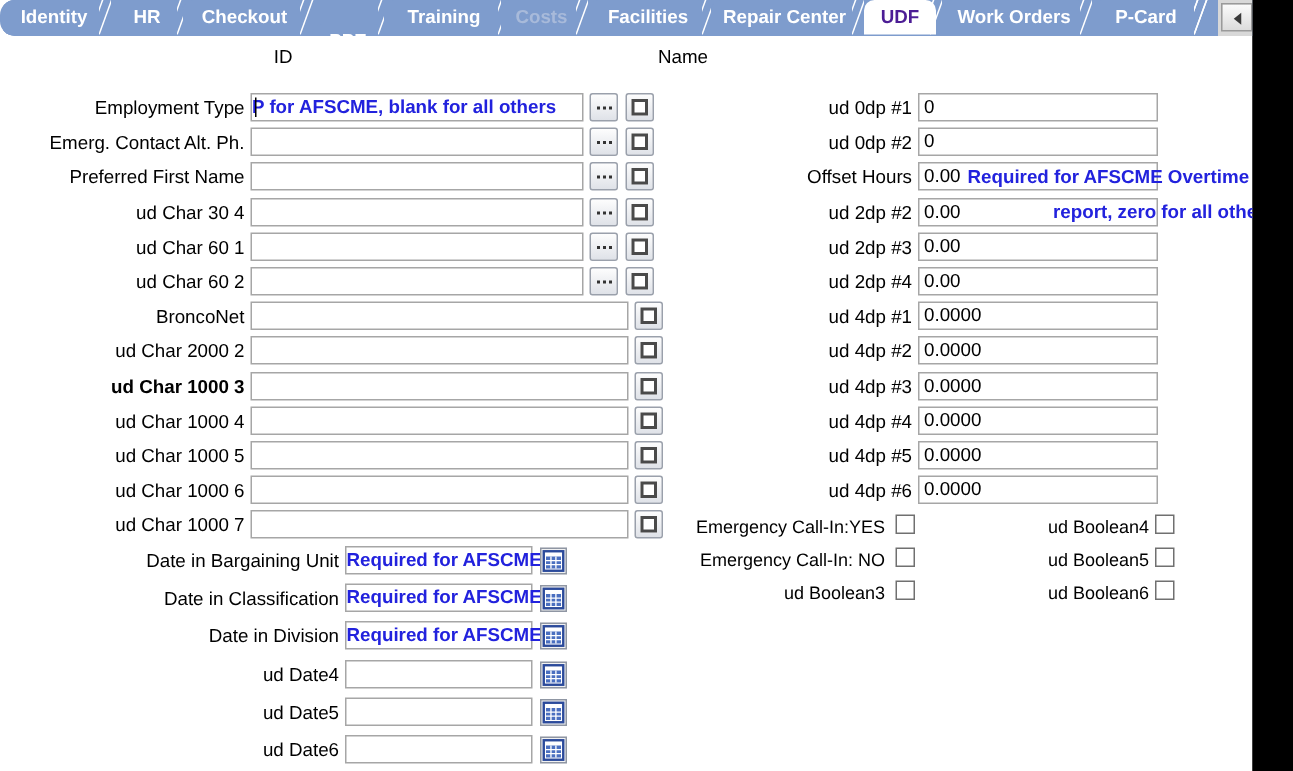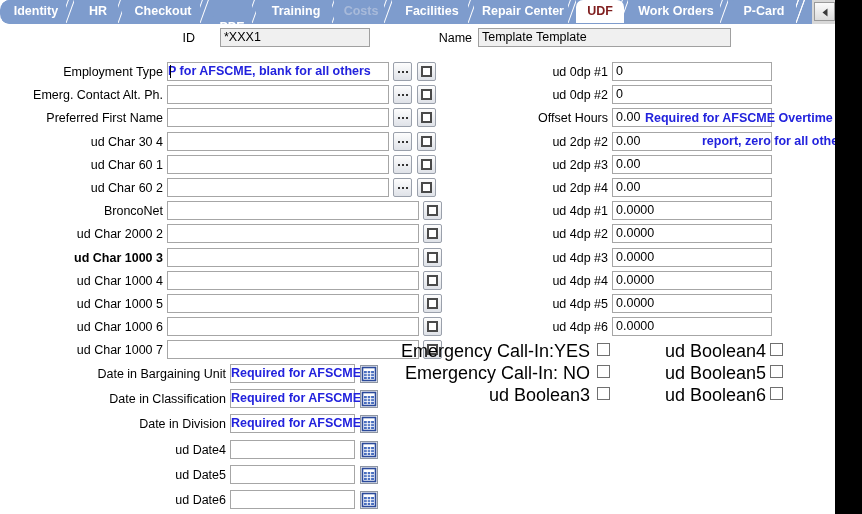--- a/index.html
+++ b/index.html
@@ -68,21 +68,21 @@
   }
   .tab .tab-label {
     position: relative;
     z-index: 3;
     display: block;
     padding: 0 4px;
   }
   .tab.active .tab-body {
     background: #ffffff;
   }
-  .tab.active .tab-label { color: #7f1d1d; }
+  .tab.active .tab-label { color: #4c1d95; }
   .tab.disabled .tab-label { color: #a8bada; }
 
   
   .tabsep {
     position: absolute;
     top: 0;
     width: 14px; height: 23px;
     overflow: hidden;
     pointer-events: none;
   }
@@ -233,21 +233,21 @@
   .cb {
     position: absolute;
     width: 13px; height: 13px;
     background: #ffffff;
     border: 1px solid #707070;
     box-sizing: border-box;
     cursor: pointer;
   }
   .cb-lbl {
     position: absolute;
-    font-size: 18px;
+    font-size: 12px;
     text-align: right;
     white-space: nowrap;
     line-height: 14px;
   }
 </style>
 </head>
 <body>
 
 <div id="app">
 
@@ -315,24 +315,22 @@
       <div class="tab-arrow" id="tab-arrow-left">
         <svg width="11" height="11" viewBox="0 0 11 11">
           <polygon points="7.5,1.5 7.5,9.5 2.5,5.5" fill="#3a3a3a"></polygon>
         </svg>
       </div>
 
     </div>
   </div>
 
   <div class="hdr-label" style="left:150px; top:31px; width:45px;">ID</div>
-  <div class="hdr-ro" style="left:220px; top:28px; width:150px;">*XXX1</div>
 
   <div class="hdr-label" style="left:380px; top:31px; width:92px;">Name</div>
-  <div class="hdr-ro" style="left:478px; top:28px; width:253px;">Template Template</div>
 
   <div id="left-host">
       <div class="lbl" style="left:0px; top:64px; width:163px;">Employment Type</div>
       <div class="fld hint caret" style="left:167px; top:62px; width:222px;">P for AFSCME, blank for all others</div>
       <div class="btn-sm" style="left:393px; top:62px;">
         <div class="btn-dots">
           <i></i>
           <i></i>
           <i></i>
         </div>

